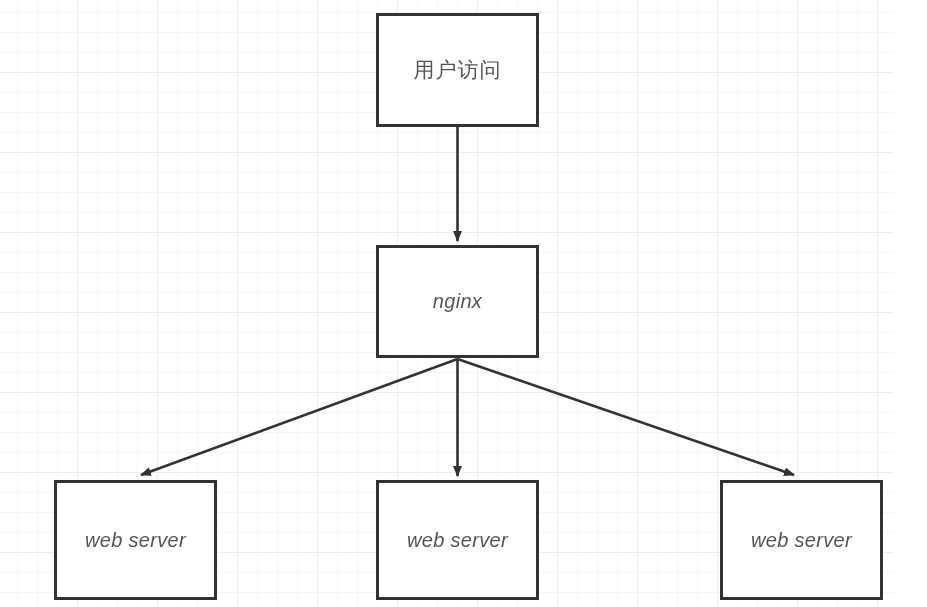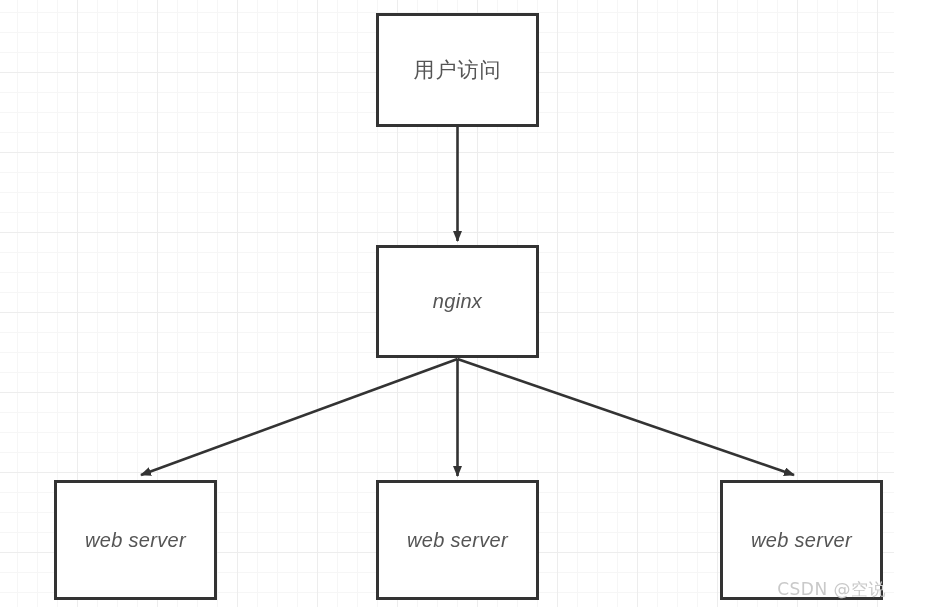--- a/index.html
+++ b/index.html
@@ -104,15 +104,14 @@
   </div>
 
   <div class="node" id="node-web-2">
     <span class="node-label label-latin">web server</span>
   </div>
 
   <div class="node" id="node-web-3">
     <span class="node-label label-latin">web server</span>
   </div>
 
-  <div class="watermark">CSDN @空说</div>
 
 </div>
 
 </body></html>

